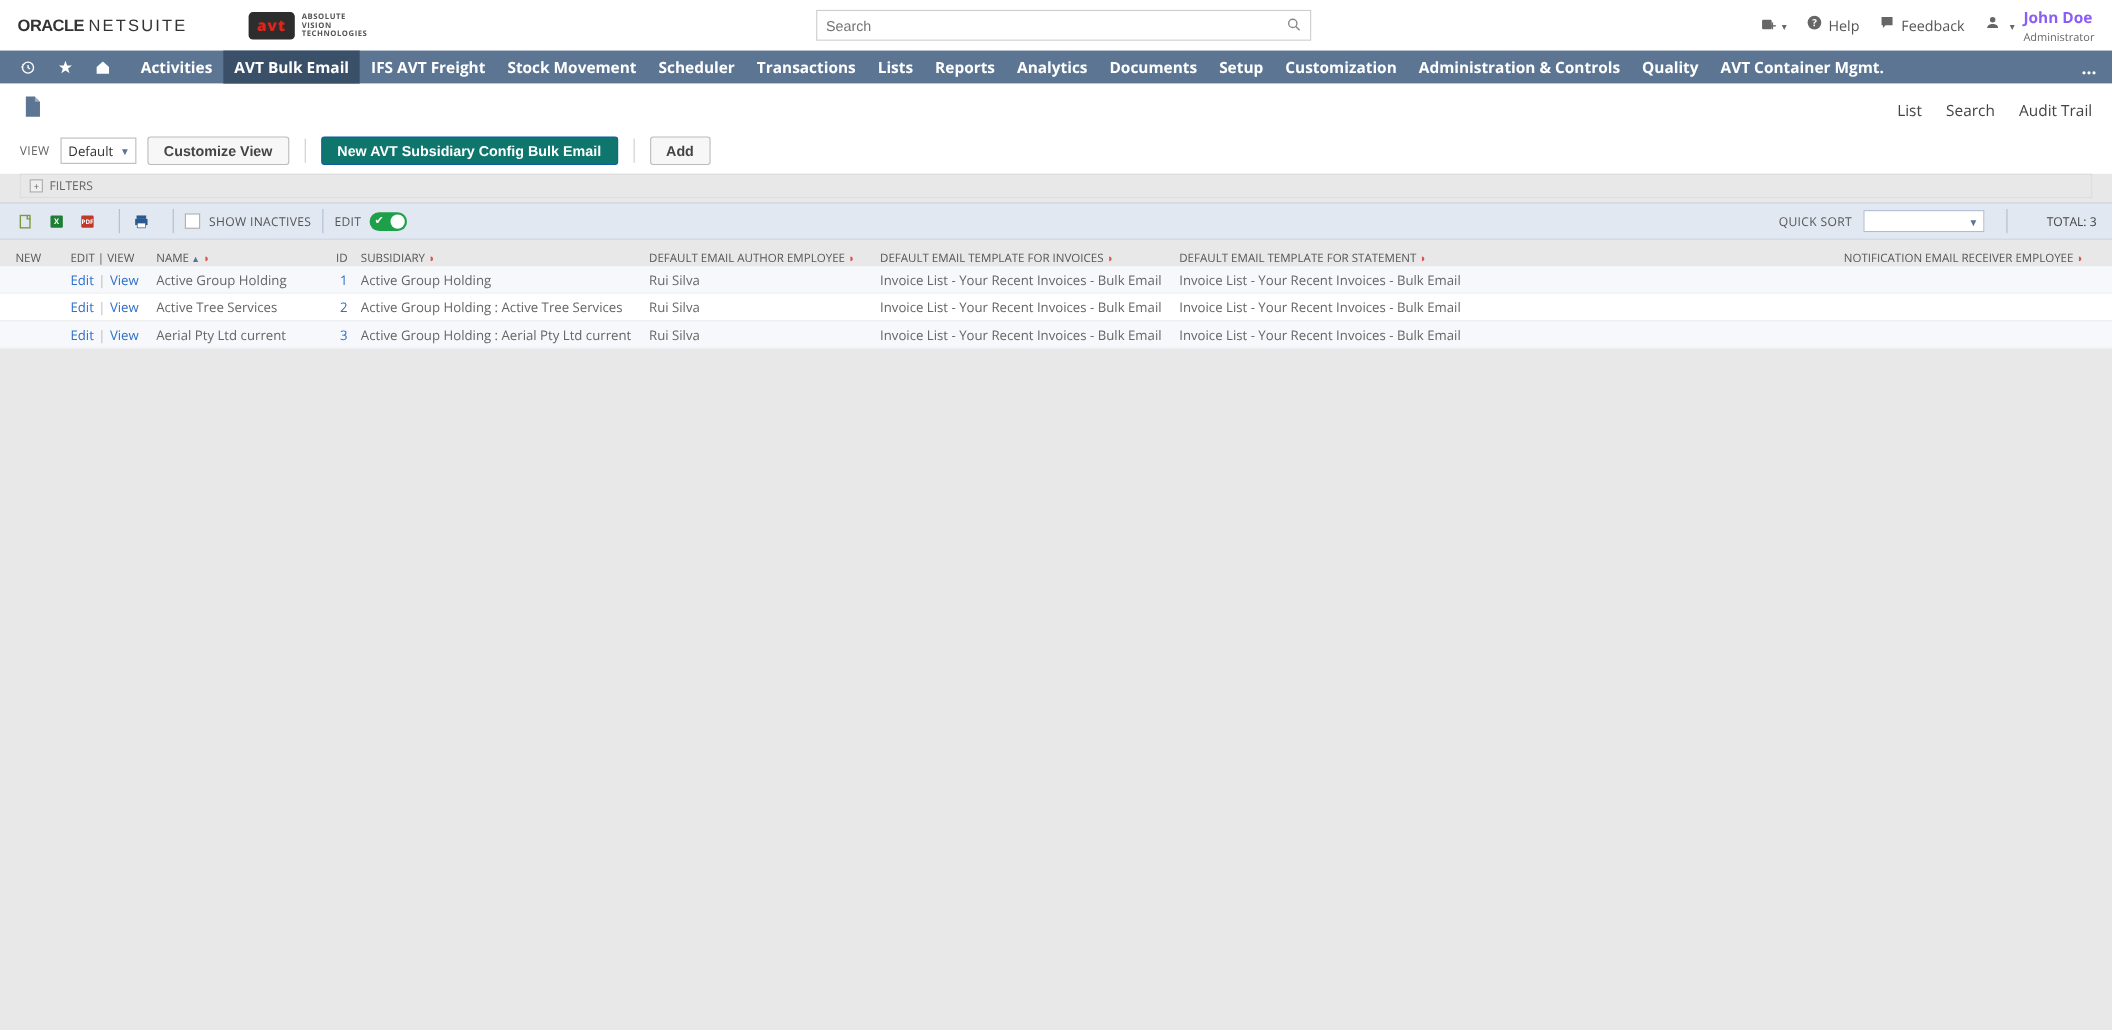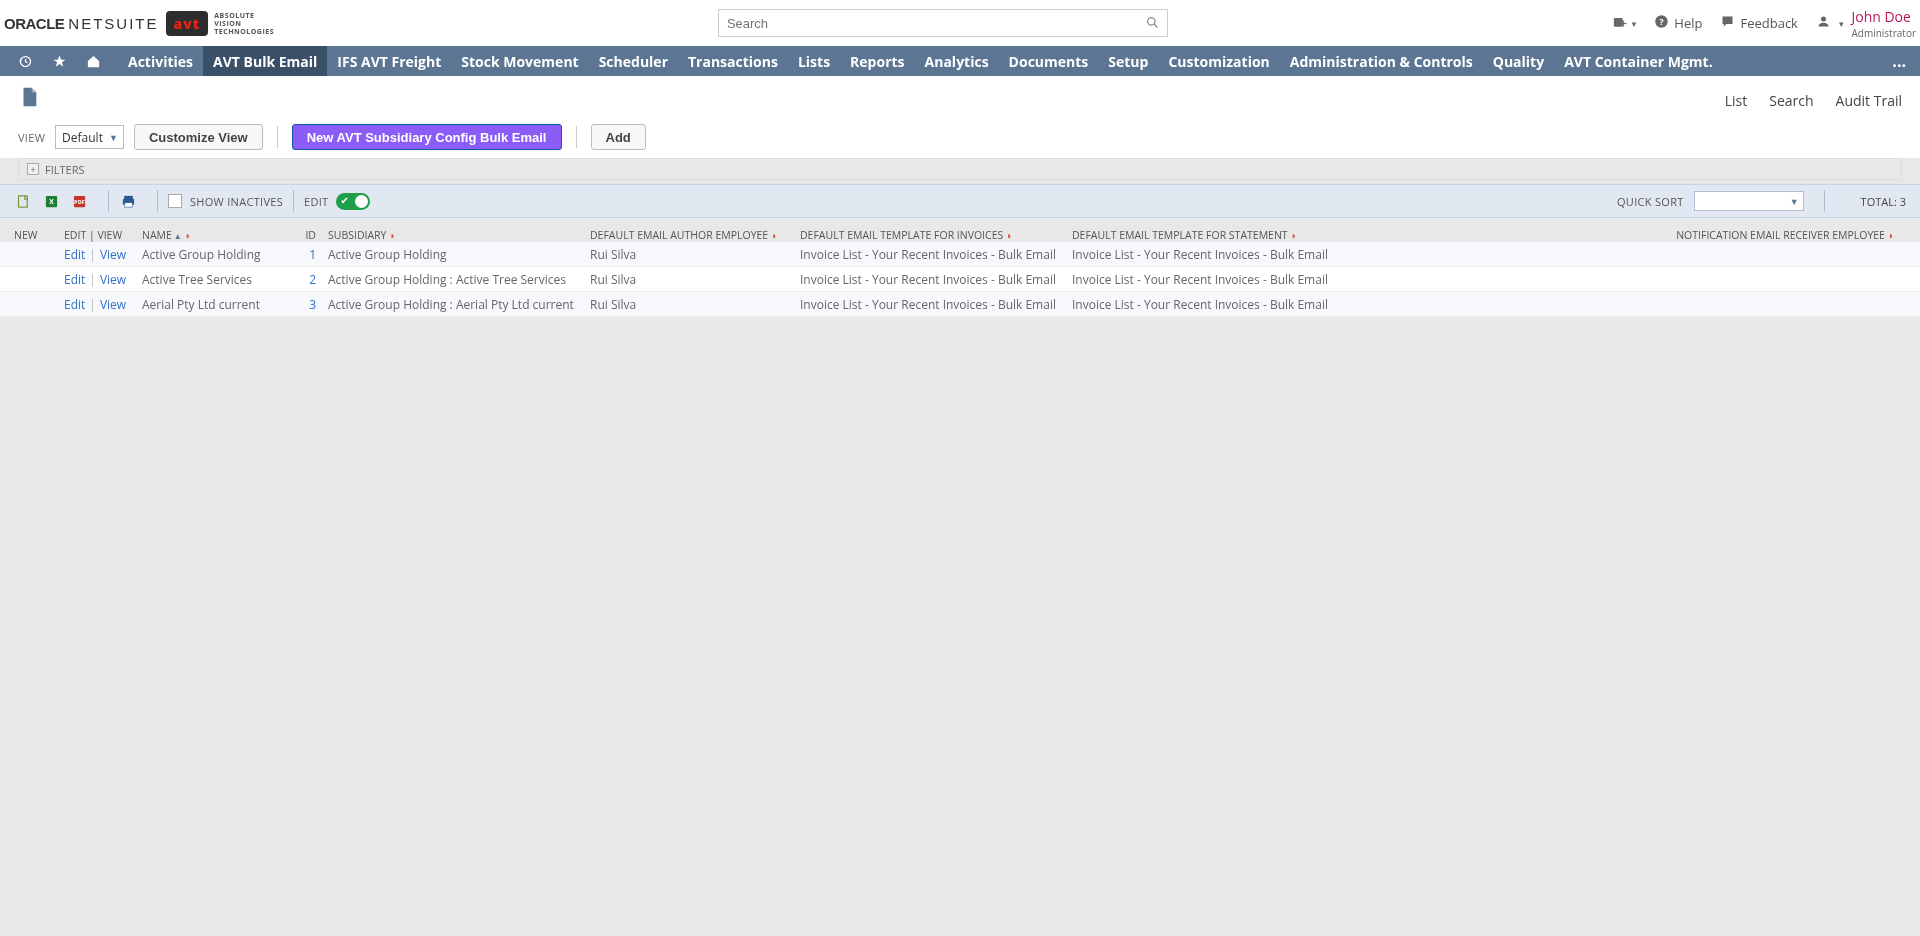--- a/index.html
+++ b/index.html
@@ -1,33 +1,33 @@
 <!DOCTYPE html>
 <html><head>
 <meta charset="utf-8">
 <style>
 * { margin: 0; padding: 0; box-sizing: border-box; }
 body { font-family: "Open Sans", Arial, sans-serif; font-size: 12px; color: #333; background: #e8e8e8; }
 
 
-.top-header { height: 46px; background: #fff; display: flex; align-items: center; padding: 0 4px; }
+.top-header { height: 46px; background: #fff; display: flex; align-items: center; padding: 0 16px; gap: 48px; }
 .logo-oracle { font-family: Arial; font-weight: 700; letter-spacing: -0.5px; display: flex; align-items: center; gap: 4px; font-size: 15px; color: #333;}
 .logo-oracle .o { font-size: 15px; }
 .logo-oracle .ns { font-weight: 400; letter-spacing: 2px; font-size: 15px;}
 .logo-avt { margin-left: 7px; display: flex; align-items: flex-end; }
 .logo-avt-badge { background: #2d2d2d; color: #e2231a; padding: 3px 8px; border-radius: 4px; font-weight: 800; font-size: 14px; letter-spacing: 1px;}
 .logo-avt-txt { margin-left: 6px; font-size: 7px; line-height: 8px; color: #555; font-weight: 700; letter-spacing: 0.5px;}
 .search-wrap { margin: 0 auto; position: relative; }
 .search-input { width: 450px; height: 28px; border: 1px solid #ccc; padding: 0 30px 0 8px; font-size: 13px; color: #666; }
 .search-icon { position: absolute; right: 8px; top: 6px; color: #888; font-size: 14px;}
 .hdr-right { display: flex; align-items: center; gap: 18px; color: #555; font-size: 13px;}
 .hdr-item { display: flex; align-items: center; gap: 5px; cursor: pointer; }
 .hdr-icon { font-size: 15px; color: #666;}
 .user-block { display: flex; align-items: center; gap: 8px; }
-.user-block .uname { font-weight: 400; font-size: 14px; color: #be185d;}
+.user-block .uname { font-weight: 700; font-size: 14px; color: #8b5cf6;}
 .user-block .role { font-size: 10px; color: #666;}
 .caret { font-size: 9px; color: #666; }
 
 
 .main-nav { background: #5c7593; height: 30px; display: flex; align-items: stretch; }
 .nav-icons { display: flex; align-items: center; padding: 0 8px; }
 .nav-icon-btn { width: 34px; display: flex; align-items: center; justify-content: center; color: #fff; font-size: 15px; cursor: pointer;}
 .nav-items { display: flex; align-items: stretch; }
 .nav-item { padding: 0 10px; display: flex; align-items: center; color: #fff; font-size: 14px; font-weight: 700; cursor: pointer; white-space: nowrap;}
 .nav-item.active { background: #3a5069; }
@@ -39,21 +39,21 @@
 .page-title { font-size: 21px; font-weight: 700; color: #425a6e; }
 .page-links { margin-left: auto; display: flex; gap: 22px; font-size: 14px; color: #444; }
 .page-links span { cursor: pointer;}
 
 
 .action-row { background: #fff; padding: 4px 18px 8px; display: flex; align-items: center; gap: 10px; }
 .view-lbl { font-size: 11px; color: #666; font-weight: 400; letter-spacing: 0.3px;}
 .select-view { border: 1px solid #bbb; height: 24px; padding: 0 20px 0 6px; font-size: 12px; background: #fff; position: relative; display: inline-flex; align-items: center; min-width: 62px; cursor: pointer;}
 .select-view::after { content: "▼"; position: absolute; right: 5px; font-size: 9px; color: #5c7593;}
 .btn { height: 26px; padding: 0 14px; border: 1px solid #bbb; background: #f7f7f7; border-radius: 3px; font-size: 13px; cursor: pointer; display: inline-flex; align-items: center; color: #444; font-weight: 600;}
-.btn-primary { background: #8b5cf6; border: 1px solid #0d5aa7; color: #fff; font-weight: 700; }
+.btn-primary { background: #0f766e; border: 1px solid #0d5aa7; color: #fff; font-weight: 700; }
 .vbar { width: 1px; height: 22px; background: #ccc; margin: 0 4px;}
 
 
 .filters-strip { background: #e8e8e8; border: 1px solid #ddd; margin: 0 18px; height: 22px; display: flex; align-items: center; padding: 0 8px; font-size: 11px; color: #666; gap: 6px;}
 .plus-icon { width: 12px; height: 12px; border: 1px solid #aaa; display: inline-flex; align-items: center; justify-content: center; font-size: 9px; background: #f0f0f0; color: #666; line-height: 1;}
 
 
 .list-toolbar { background: #e1e8f2; border-top: 1px solid #c8d2e0; border-bottom: 1px solid #c8d2e0; height: 34px; display: flex; align-items: center; padding: 0 14px; margin-top: 4px;}
 .tbar-icon { width: 18px; height: 18px; margin-right: 10px; cursor: pointer; display: inline-flex; align-items: center; justify-content: center; font-size: 14px;}
 .tbar-sep { width: 1px; height: 22px; background: #b0bdd0; margin: 0 10px; }

